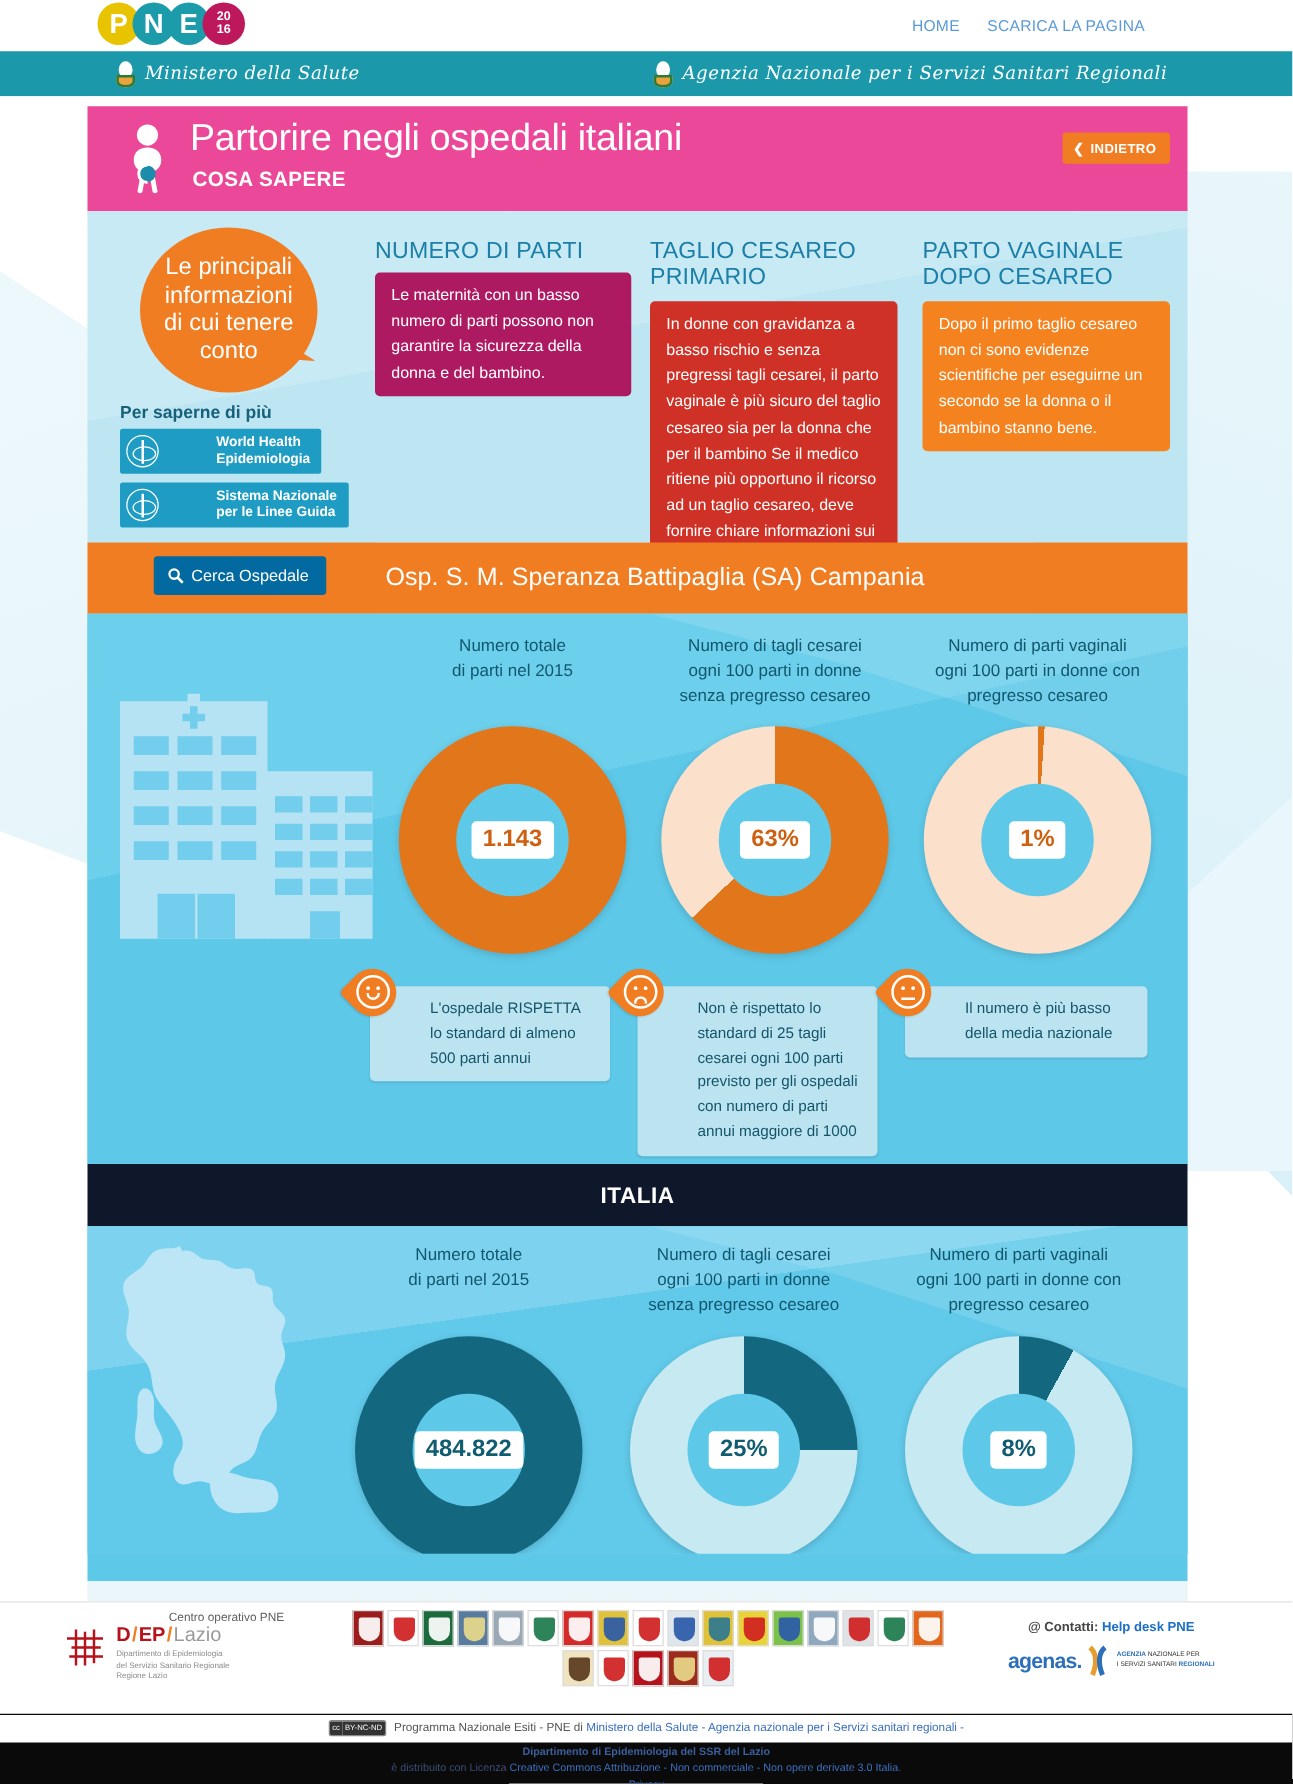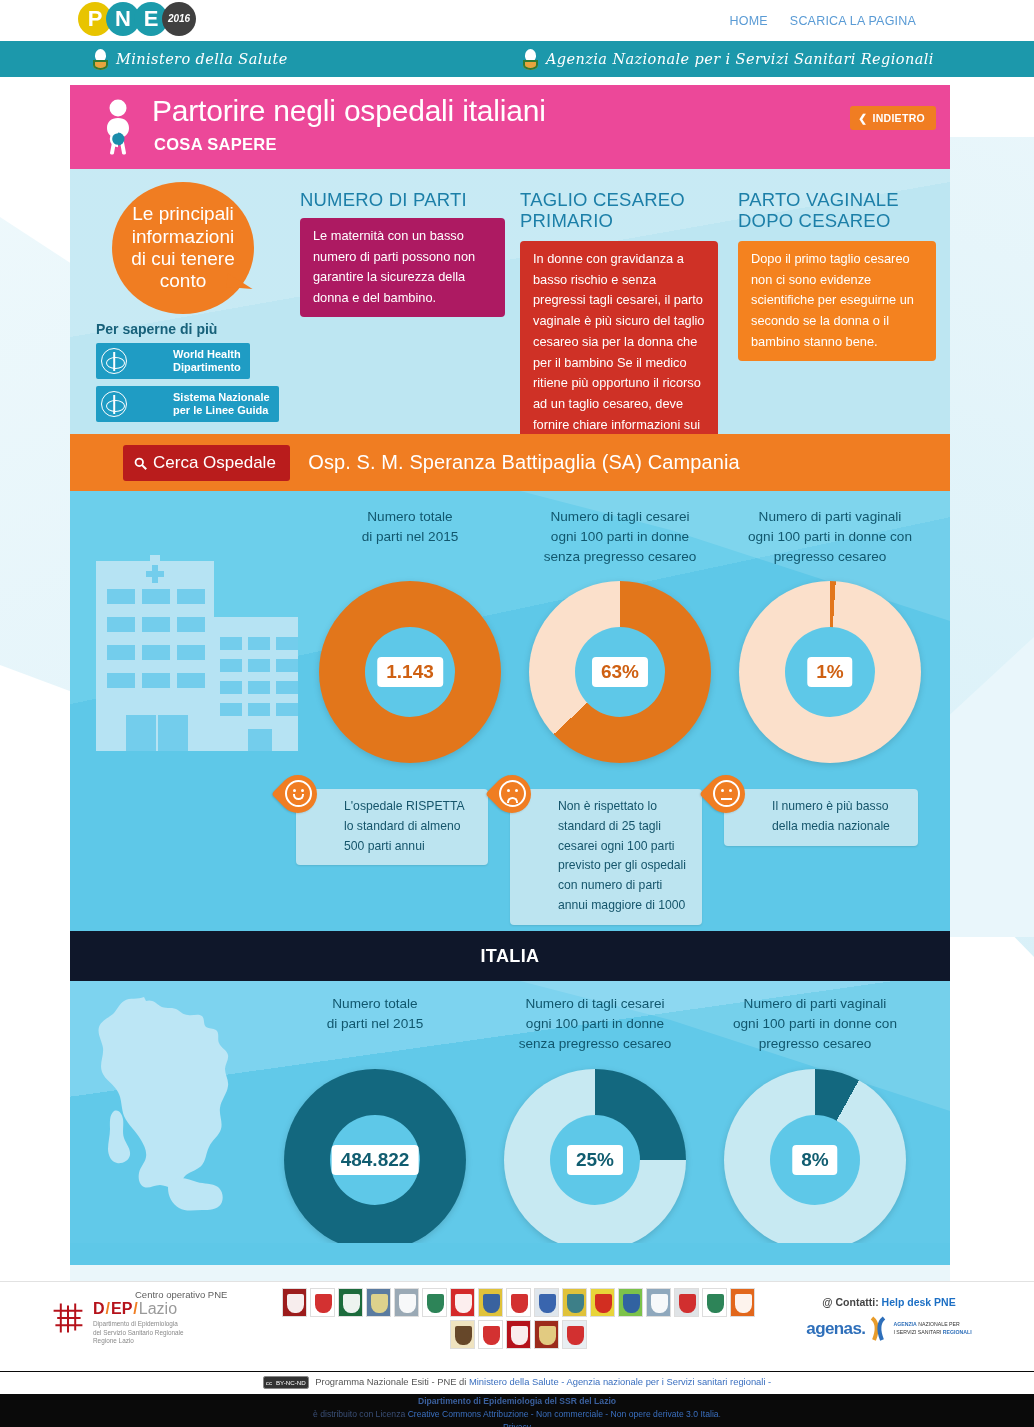--- a/index.html
+++ b/index.html
@@ -19,21 +19,21 @@
   .pne-logo { position: absolute; left: 78px; top: 2px; display: flex; align-items: center; }
   .pne-circ {
     width: 34px; height: 34px; border-radius: 50%;
     display: flex; align-items: center; justify-content: center;
     color: #fff; font-weight: bold; font-size: 22px; margin-right: -6px;
     font-family: "Liberation Sans", sans-serif;
   }
   .pne-p { background: #e8c400; }
   .pne-n { background: #1c9bab; }
   .pne-e { background: #1c9bab; }
-  .pne-y { background: #404040; font-size: 10px; line-height: 10px; flex-direction: row; font-style: italic; }
+  .pne-y { background: #be185d; font-size: 10px; line-height: 10px; flex-direction: column; }
   .nav-links { position: absolute; right: 118px; display: flex; gap: 22px; }
   .nav-links a {
     color: #5a9bd5; font-size: 12.5px; text-decoration: none; letter-spacing: .2px;
   }
 
   
   .minbar {
     height: 36px; background: #1c98ab; color: #fff;
     display: flex; align-items: center; position: relative;
   }
@@ -151,22 +151,22 @@
   .mb-red     { background: #cf3126; }
   .mb-orange  { background: #f4821f; }
 
   
   .pan-hosp {
     background: #f07d22; height: 57px; position: relative;
     display: flex; align-items: center;
   }
   .btn-search {
     position: absolute; left: 53px; top: 11px;
-    background: #b91c1c; color: #fff; border: none; border-radius: 3px;
-    font-size: 17px; padding: 8px 14px 8px 11px; cursor: pointer;
+    background: #0369a1; color: #fff; border: none; border-radius: 3px;
+    font-size: 13px; padding: 8px 14px 8px 11px; cursor: pointer;
     display: flex; align-items: center; gap: 6px;
   }
   .hosp-name {
     width: 100%; text-align: center; color: #fff; font-size: 20px;
     letter-spacing: .1px; padding-left: 28px;
   }
 
   
   .pan-chart {
     position: relative; background: #5ec8e8; overflow: hidden;
@@ -341,21 +341,21 @@
   </div>
 
   <div class="pan-info">
     <div class="bubble">Le principali informazioni di cui tenere conto</div>
     <div class="saperne">Per saperne di più</div>
 
     <div class="logo-badge who">
       <span class="lb-seal"></span>
       <span class="lb-txt">
         <span>World Health</span><br>
-        <span>Dipartimento</span>
+        <span>Epidemiologia</span>
       </span>
     </div>
     <div class="logo-badge snlg">
       <span class="lb-seal"></span>
       <span class="lb-txt">
         <span>Sistema Nazionale</span><br>
         <span>per le Linee Guida</span>
       </span>
     </div>
 

